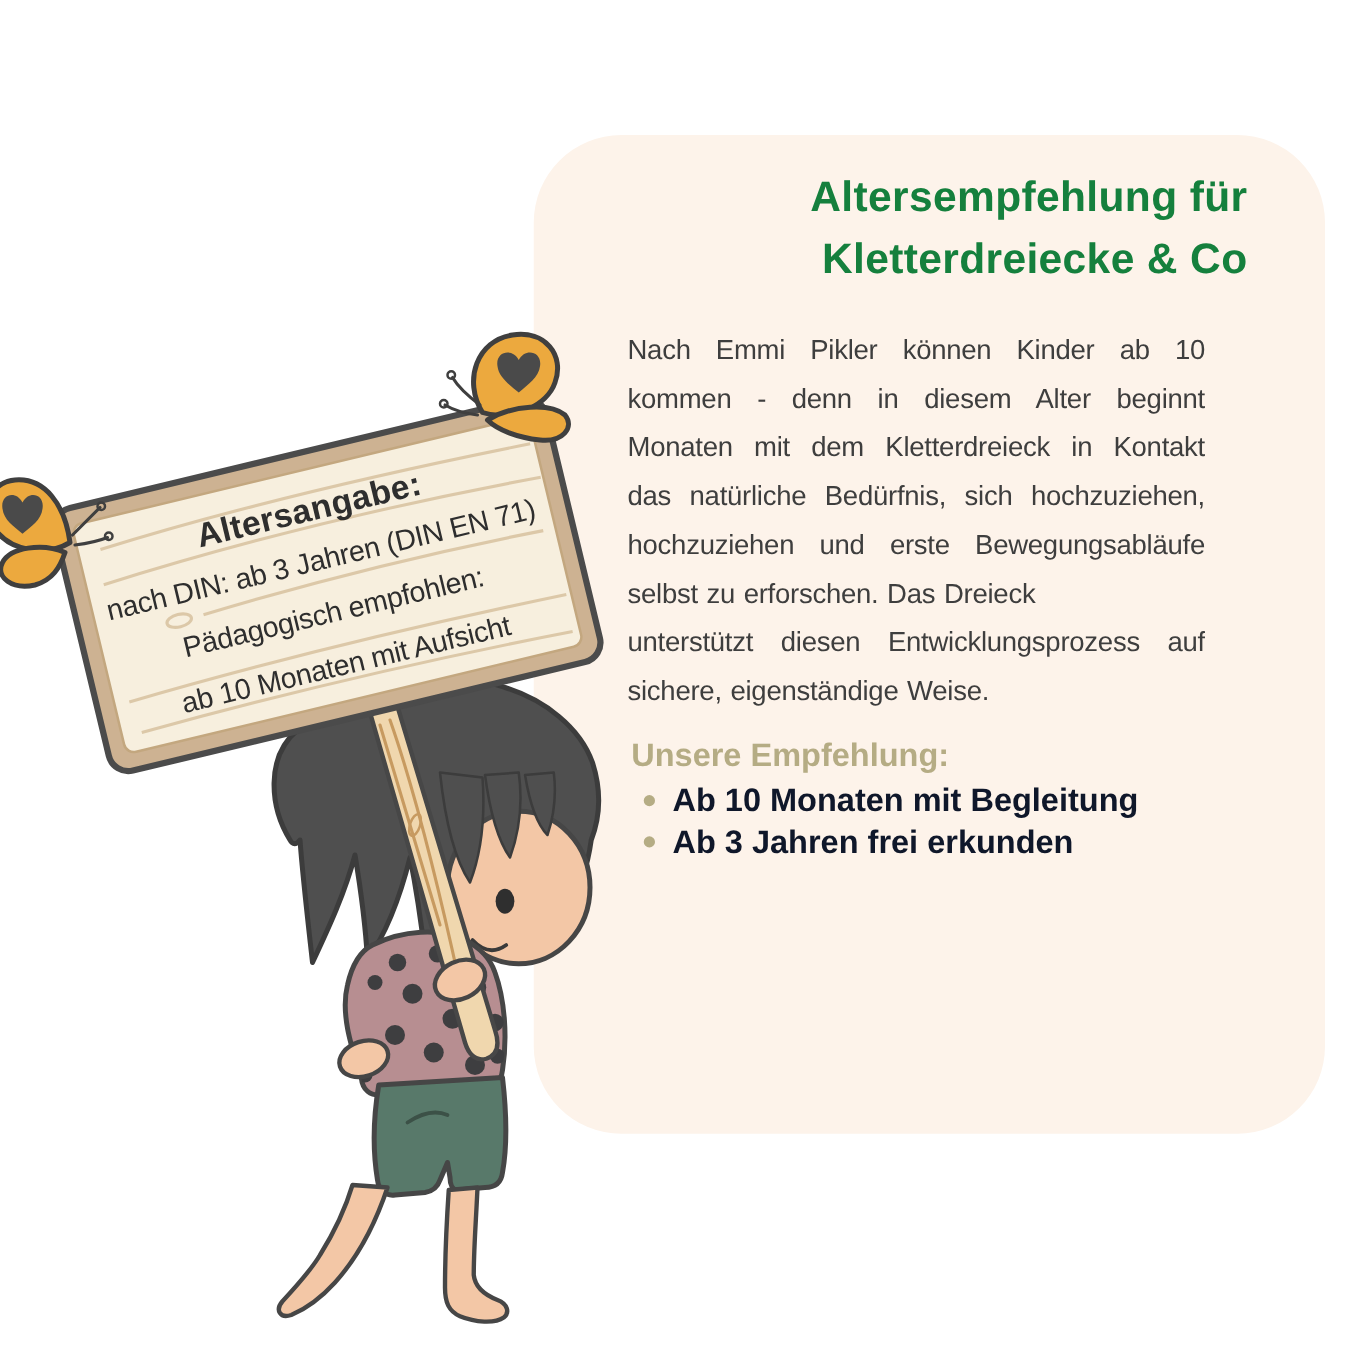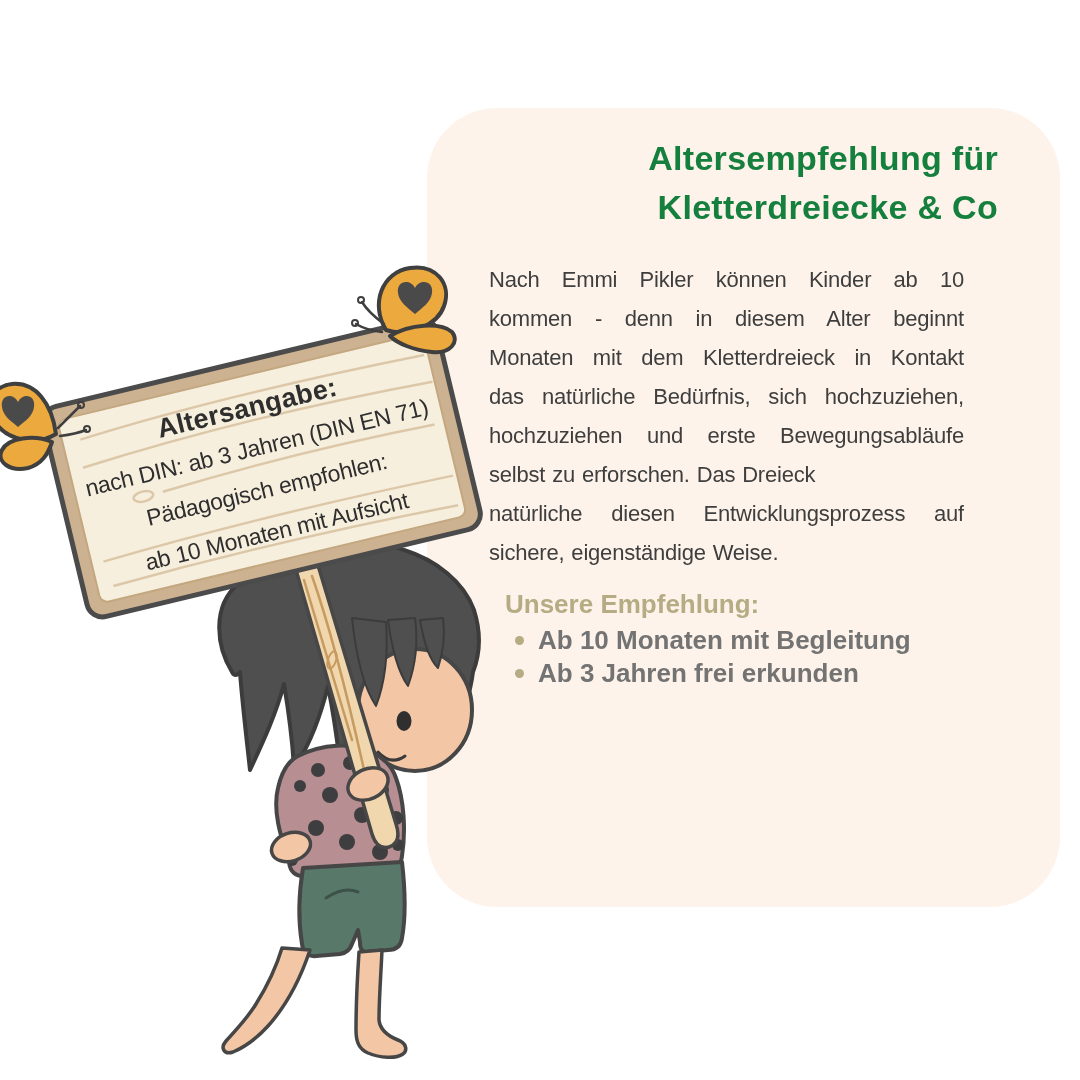--- a/index.html
+++ b/index.html
@@ -5,29 +5,29 @@
   html,body{margin:0;padding:0;background:#ffffff;}
   .stage{position:relative;width:1080px;height:1080px;background:#ffffff;overflow:hidden;
          font-family:"Liberation Sans",sans-serif;}
 
   
   .card{position:absolute;left:427px;top:108px;width:633px;height:799px;
         background:#FDF3EA;border-radius:70px;}
   .card-inner{padding:26px 96px 0 62px;}
   .title{font-weight:bold;font-size:34px;line-height:49px;color:#15803d;
          text-align:right;white-space:pre-line;letter-spacing:.3px;margin-right:-34px;}
-  .body-block{margin-top:28px;}
+  .body-block{margin-top:28px;margin-left:13px;}
   .p2{margin-top:40px;}
   .bline{font-size:22px;line-height:39px;color:#3E3E3E;letter-spacing:-.2px;
          word-spacing:1px;overflow:hidden;}
   .j{text-align:justify;text-align-last:justify;}
   .last{text-align:center;text-align-last:left;}
   .rec-heading{margin-top:14px;font-size:26px;line-height:36px;font-weight:bold;color:#B5AC84;margin-left:16px;}
   .bullet-item{display:flex;align-items:center;margin-left:26px;margin-top:4px;
-               font-size:26px;line-height:29px;font-weight:bold;color:#737373;}
+               font-size:26px;line-height:29px;font-weight:bold;color:#0f172a;}
   .dot{width:9px;height:9px;border-radius:50%;background:#B5AC84;margin-right:14px;flex:none;}
 
   
   .sign-text{position:absolute;left:62px;top:378px;width:400px;height:184px;
              transform:rotate(-13.5deg);display:flex;flex-direction:column;
              justify-content:center;text-align:center;color:#2E2E2E;z-index:3;}
   .sign-heading{font-size:27px;font-weight:bold;line-height:40px;letter-spacing:.3px;}
   .sign-line{font-size:23px;line-height:43px;letter-spacing:-.3px;}
 
   .illustration{position:absolute;left:0;top:0;width:1080px;height:1080px;
@@ -43,21 +43,21 @@
       <div class="title">Altersempfehlung für
 Kletterdreiecke &amp; Co</div>
 
       <div class="body-block">
         <div class="bline j">Nach Emmi Pikler können Kinder ab 10</div>
         <div class="bline j">kommen - denn in diesem Alter beginnt</div>
         <div class="bline j">Monaten mit dem Kletterdreieck in Kontakt</div>
         <div class="bline j">das natürliche Bedürfnis, sich hochzuziehen,</div>
         <div class="bline j">hochzuziehen und erste Bewegungsabläufe</div>
         <div class="bline last">selbst zu erforschen. Das Dreieck</div>
-        <div class="bline j">natürliche diesen Entwicklungsprozess auf</div>
+        <div class="bline j">unterstützt diesen Entwicklungsprozess auf</div>
         <div class="bline last">sichere, eigenständige Weise.</div>
       </div>
 
 
       <div class="rec-heading">Unsere Empfehlung:</div>
       <div class="bullet-item">
         <span class="dot"></span>
         <span>Ab 10 Monaten mit Begleitung</span>
       </div>
       <div class="bullet-item">

